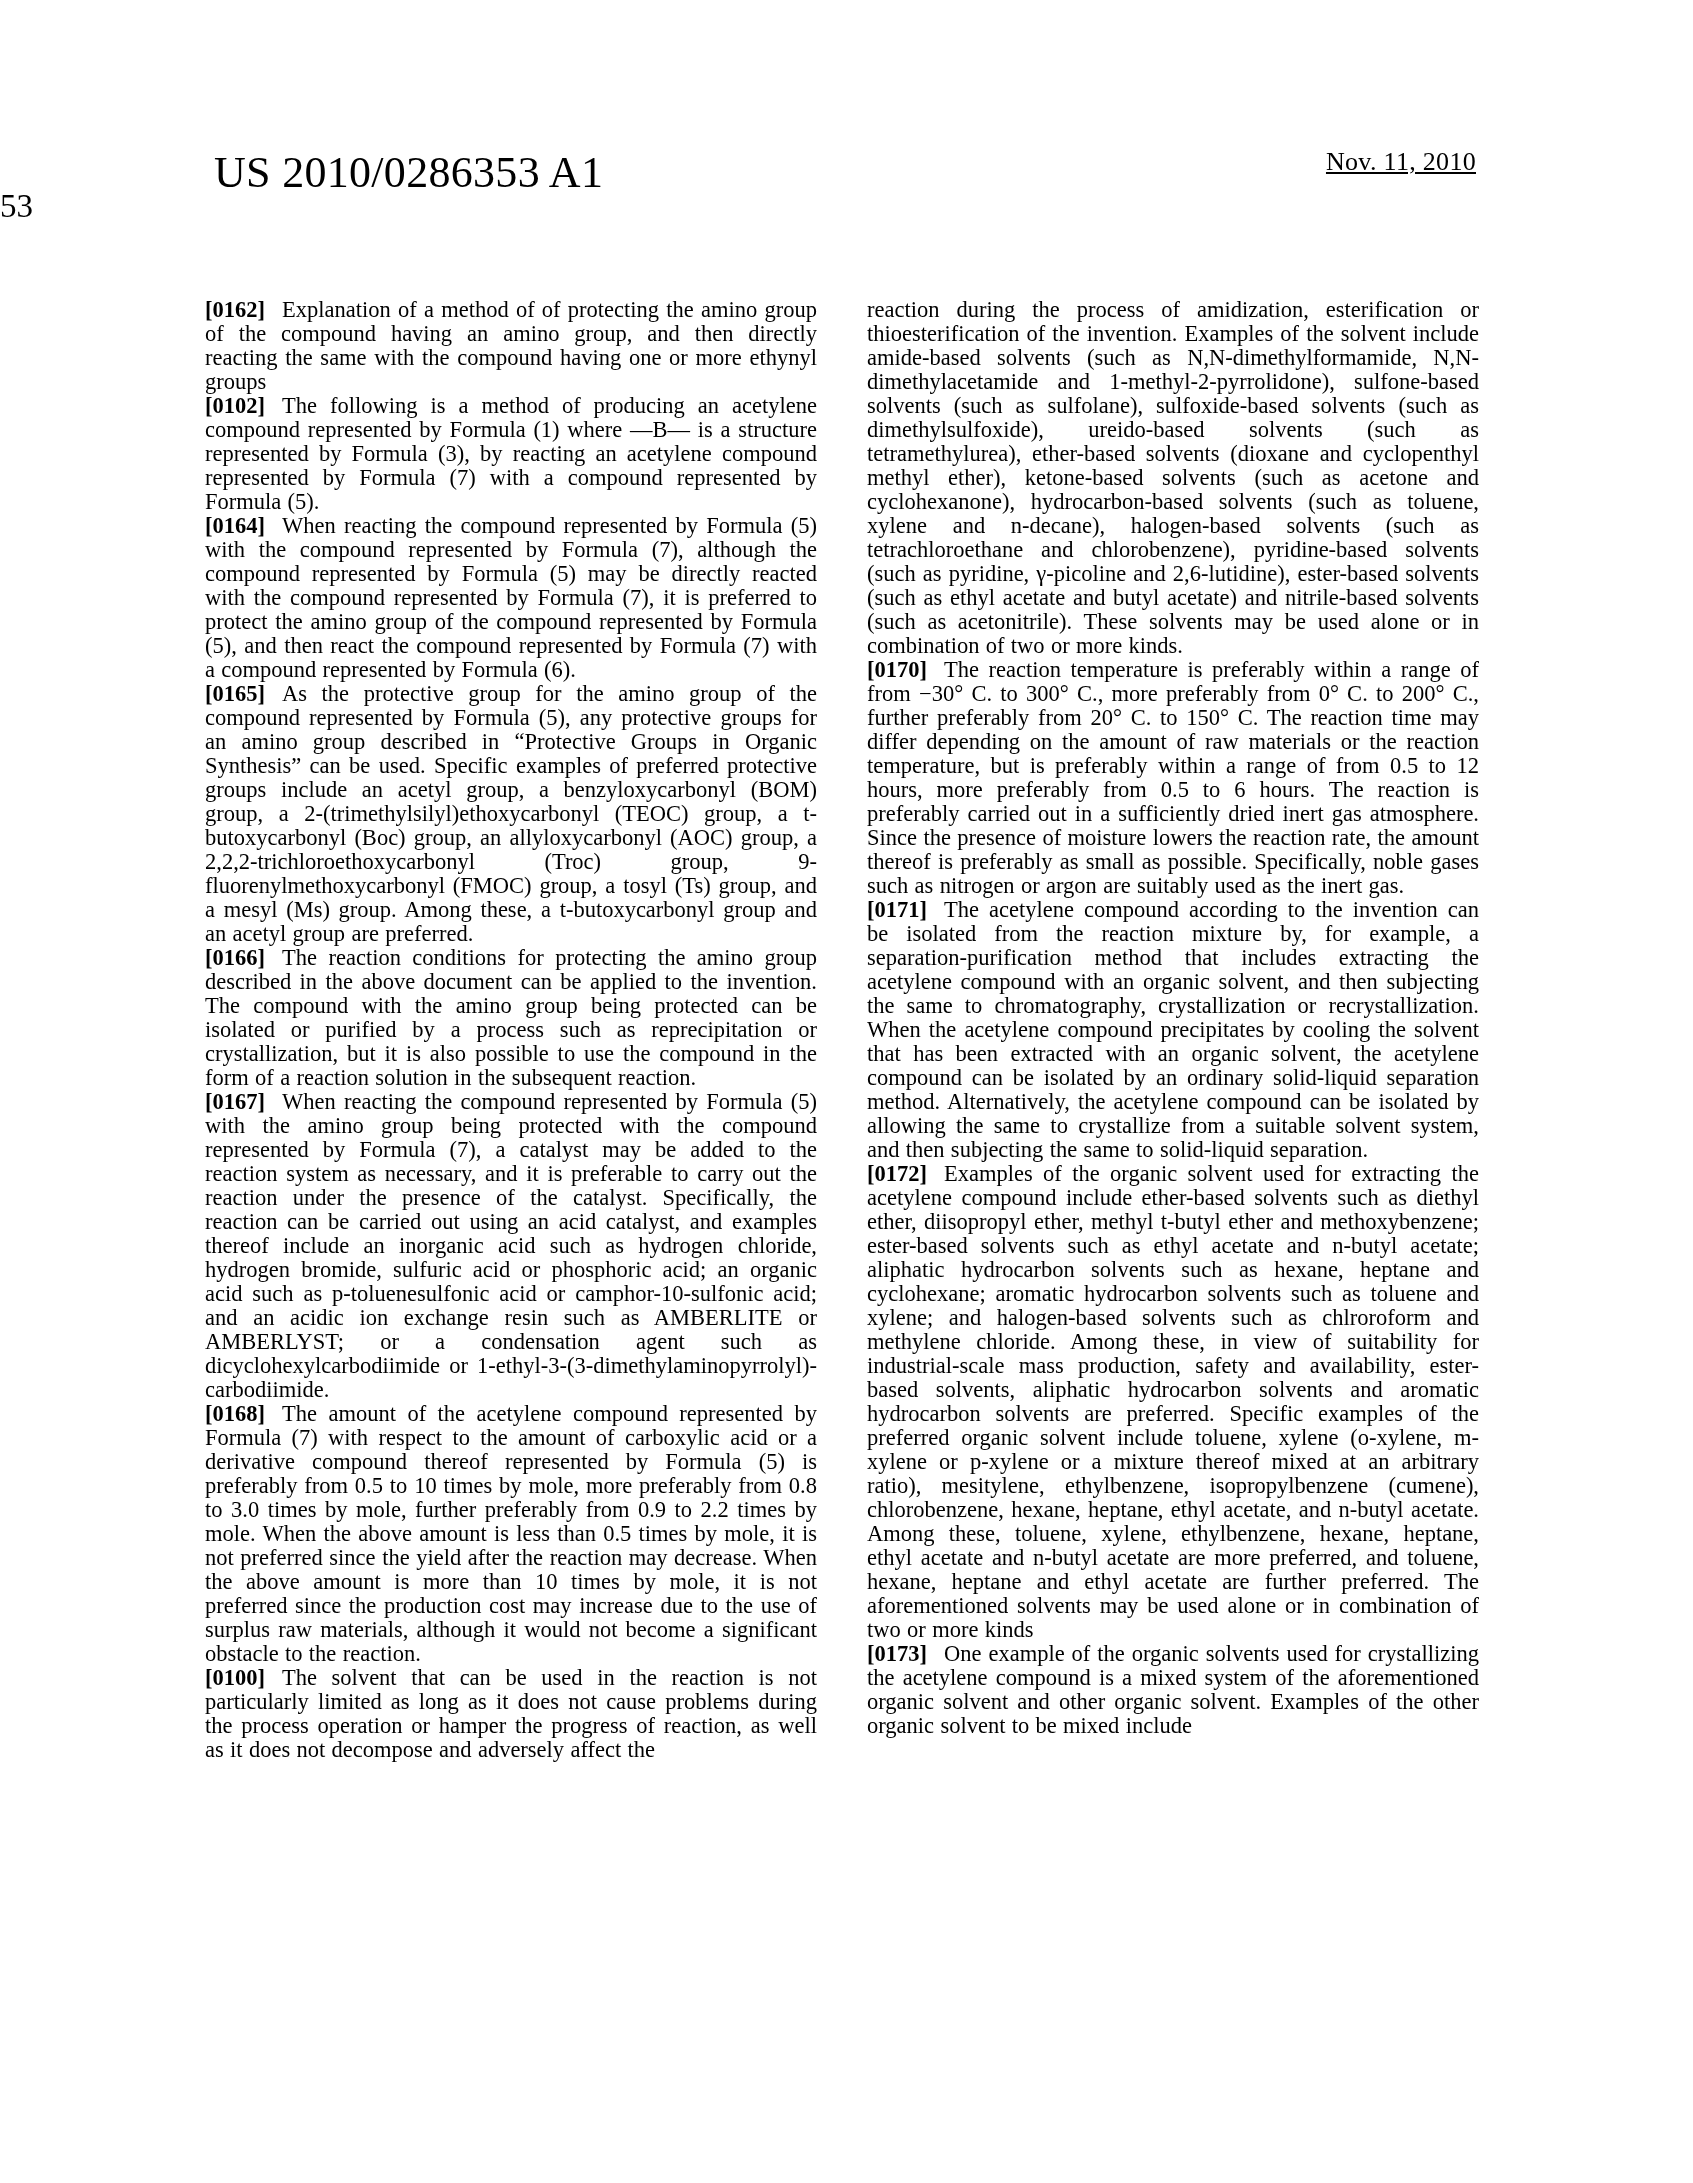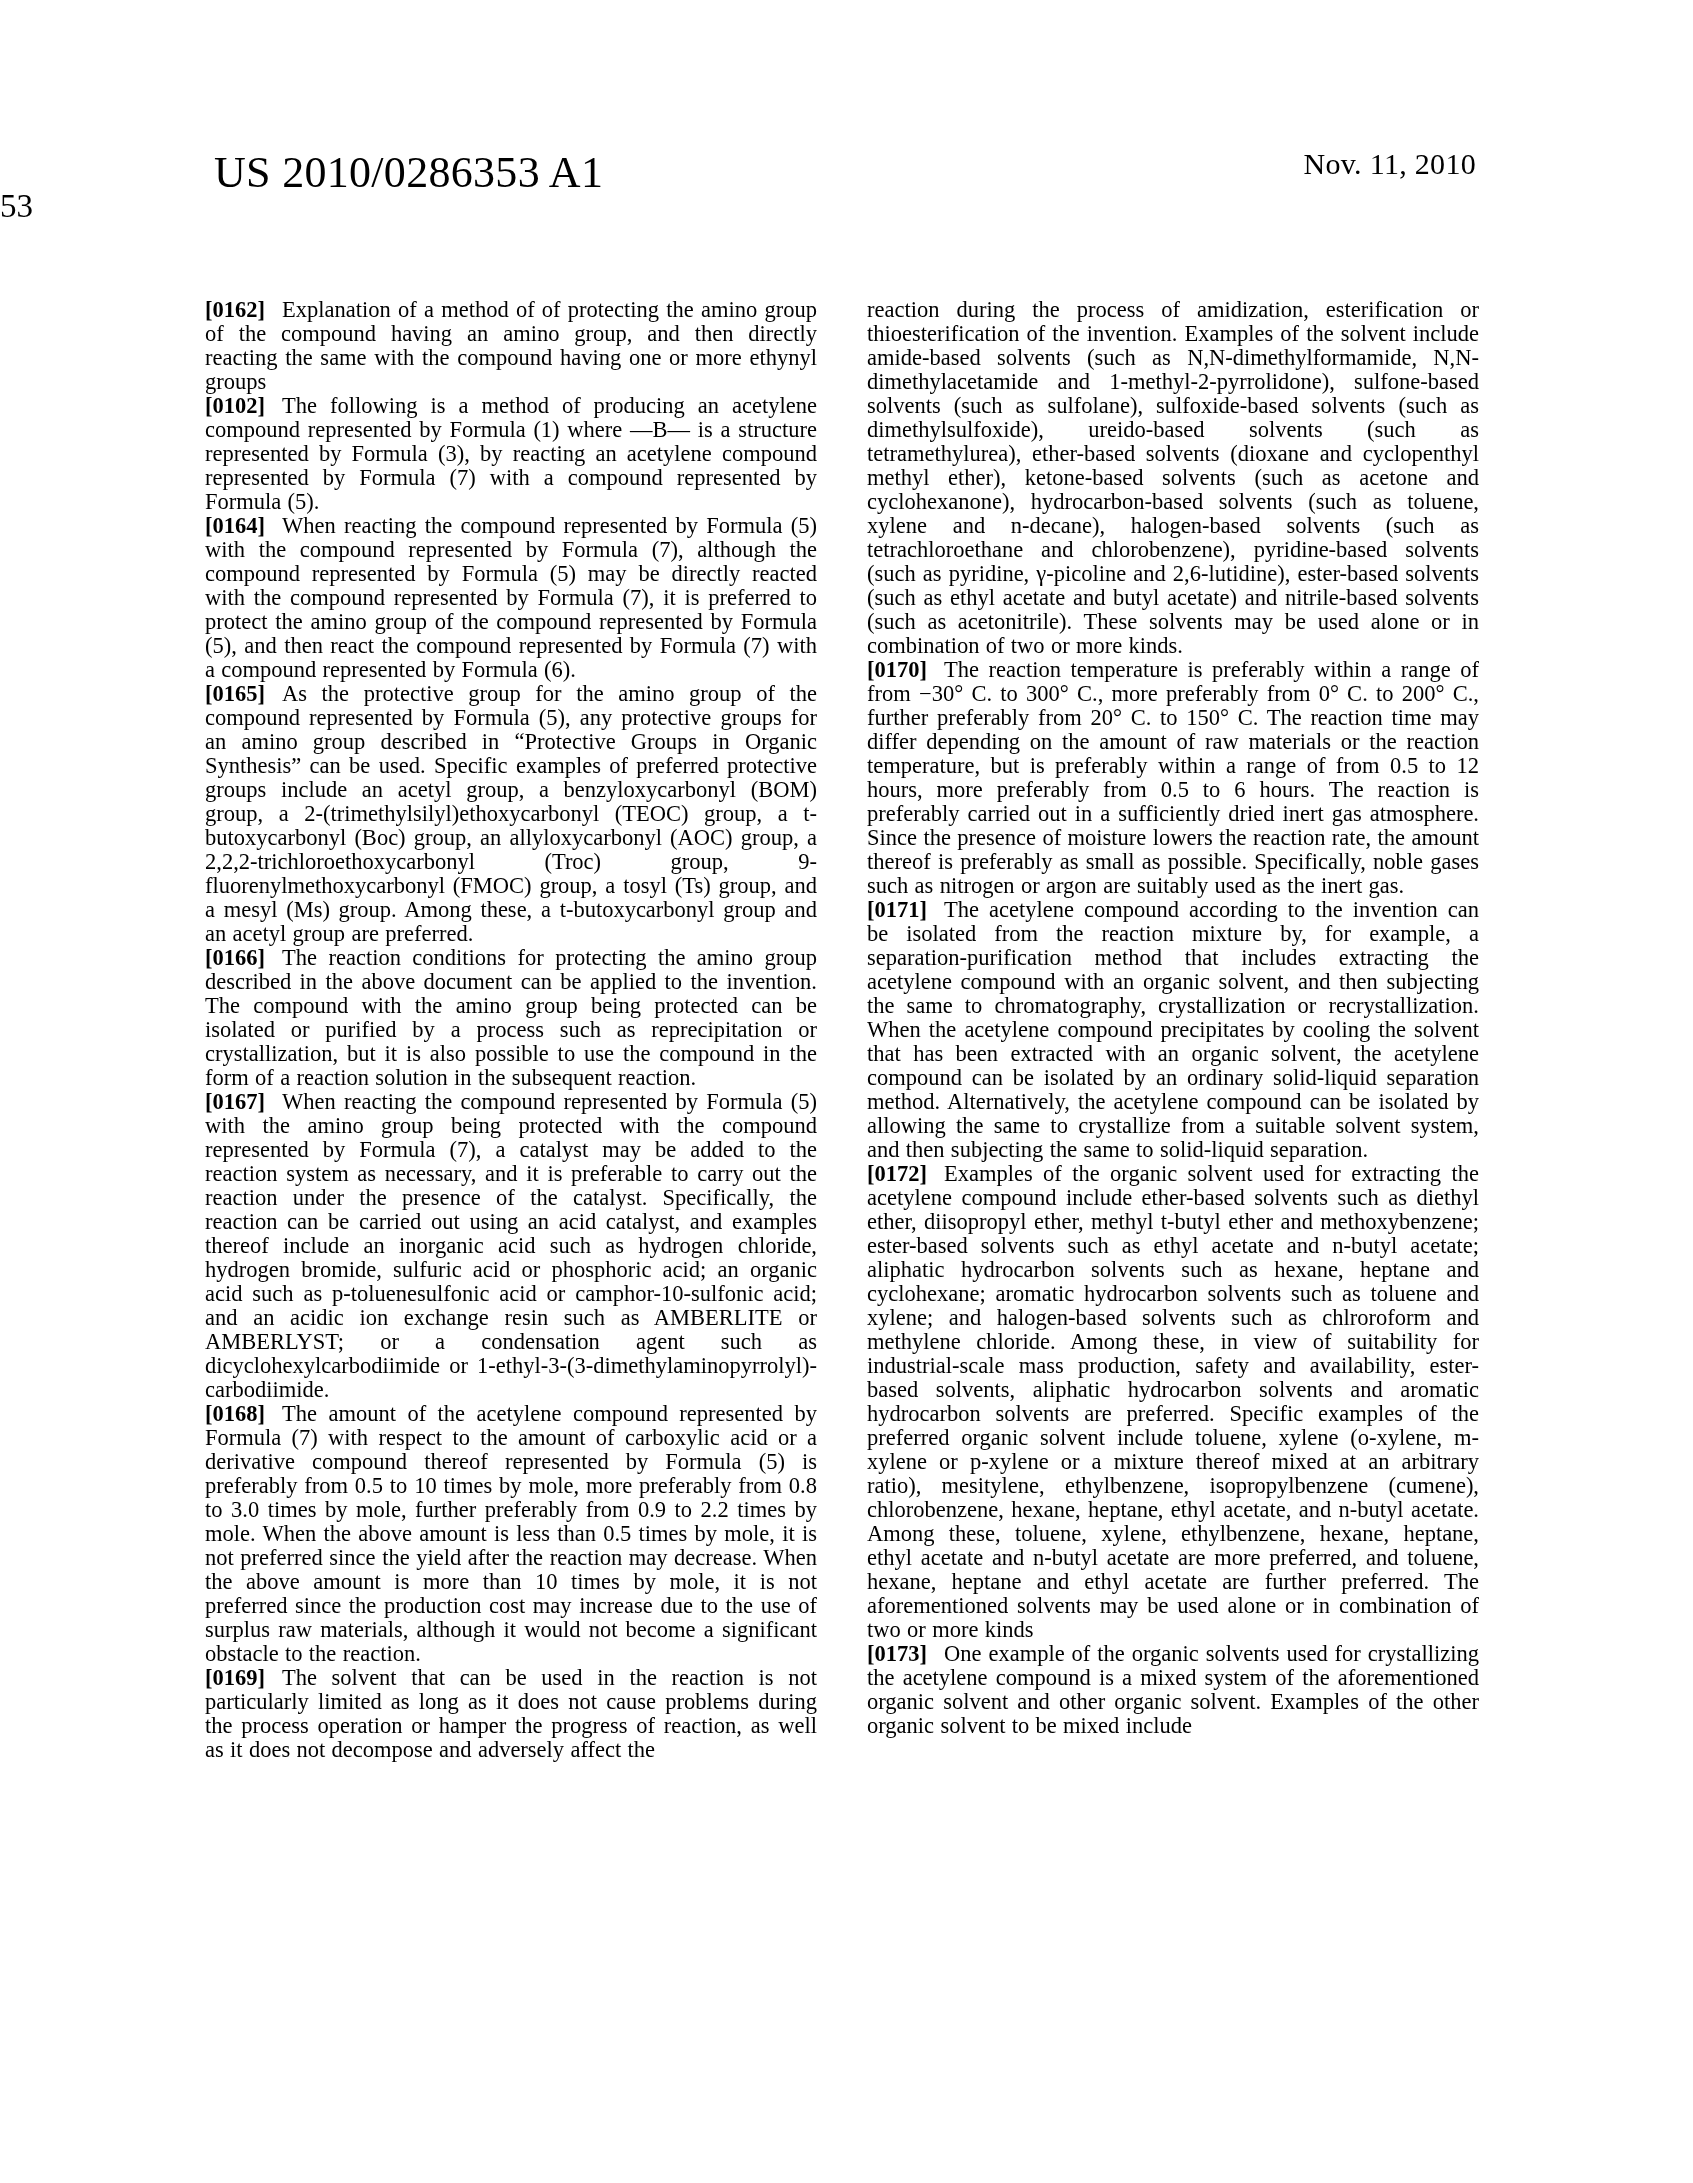--- a/index.html
+++ b/index.html
@@ -10,21 +10,21 @@
     position: relative;
     -webkit-font-smoothing: antialiased;
   }
   .page { position: absolute; inset: 0; }
   .header-left {
     position: absolute; left: 214px; top: 147px;
     font-size: 44px; letter-spacing: 0.3px; white-space: nowrap;
   }
   .header-right {
     position: absolute; right: 218px; top: 147px;
-    font-size: 30px; letter-spacing: 0.3px; white-space: nowrap;
+    font-size: 26px; letter-spacing: 0.3px; white-space: nowrap; text-decoration: underline;
   }
   .page-number {
     position: absolute; left: 0; top: 188px; width: 100%;
     font-size: 33px;
   }
   .columns {
     position: absolute; left: 205px; top: 298px;
     width: 1274px;
     display: flex; gap: 50px;
   }
@@ -47,21 +47,21 @@
 
   <div class="columns">
     <div class="col">
         <p><span class="pnum">[0162]</span>Explanation of a method of of protecting the amino group of the compound having an amino group, and then directly reacting the same with the compound having one or more ethynyl groups</p>
         <p><span class="pnum">[0102]</span>The following is a method of producing an acetylene compound represented by Formula (1) where —B— is a structure represented by Formula (3), by reacting an acetylene compound represented by Formula (7) with a compound represented by Formula (5).</p>
         <p><span class="pnum">[0164]</span>When reacting the compound represented by Formula (5) with the compound represented by Formula (7), although the compound represented by Formula (5) may be directly reacted with the compound represented by Formula (7), it is preferred to protect the amino group of the compound represented by Formula (5), and then react the compound represented by Formula (7) with a compound represented by Formula (6).</p>
         <p><span class="pnum">[0165]</span>As the protective group for the amino group of the compound represented by Formula (5), any protective groups for an amino group described in “Protective Groups in Organic Synthesis” can be used. Specific examples of preferred protective groups include an acetyl group, a benzyloxycarbonyl (BOM) group, a 2-(trimethylsilyl)ethoxycarbonyl (TEOC) group, a t-butoxycarbonyl (Boc) group, an allyloxycarbonyl (AOC) group, a 2,2,2-trichloroethoxycarbonyl (Troc) group, 9-fluorenylmethoxycarbonyl (FMOC) group, a tosyl (Ts) group, and a mesyl (Ms) group. Among these, a t-butoxycarbonyl group and an acetyl group are preferred.</p>
         <p><span class="pnum">[0166]</span>The reaction conditions for protecting the amino group described in the above document can be applied to the invention. The compound with the amino group being protected can be isolated or purified by a process such as reprecipitation or crystallization, but it is also possible to use the compound in the form of a reaction solution in the subsequent reaction.</p>
         <p><span class="pnum">[0167]</span>When reacting the compound represented by Formula (5) with the amino group being protected with the compound represented by Formula (7), a catalyst may be added to the reaction system as necessary, and it is preferable to carry out the reaction under the presence of the catalyst. Specifically, the reaction can be carried out using an acid catalyst, and examples thereof include an inorganic acid such as hydrogen chloride, hydrogen bromide, sulfuric acid or phosphoric acid; an organic acid such as p-toluenesulfonic acid or camphor-10-sulfonic acid; and an acidic ion exchange resin such as AMBERLITE or AMBERLYST; or a condensation agent such as dicyclohexylcarbodiimide or 1-ethyl-3-(3-dimethylaminopyrrolyl)-carbodiimide.</p>
         <p><span class="pnum">[0168]</span>The amount of the acetylene compound represented by Formula (7) with respect to the amount of carboxylic acid or a derivative compound thereof represented by Formula (5) is preferably from 0.5 to 10 times by mole, more preferably from 0.8 to 3.0 times by mole, further preferably from 0.9 to 2.2 times by mole. When the above amount is less than 0.5 times by mole, it is not preferred since the yield after the reaction may decrease. When the above amount is more than 10 times by mole, it is not preferred since the production cost may increase due to the use of surplus raw materials, although it would not become a significant obstacle to the reaction.</p>
-        <p><span class="pnum">[0169]</span>The solvent that can be used in the reaction is not particularly limited as long as it does not cause problems during the process operation or hamper the progress of reaction, as well as it does not decompose and adversely affect the</p>
+        <p><span class="pnum">[0100]</span>The solvent that can be used in the reaction is not particularly limited as long as it does not cause problems during the process operation or hamper the progress of reaction, as well as it does not decompose and adversely affect the</p>
       </div>
     <div class="col">
         <p>reaction during the process of amidization, esterification or thioesterification of the invention. Examples of the solvent include amide-based solvents (such as N,N-dimethylformamide, N,N-dimethylacetamide and 1-methyl-2-pyrrolidone), sulfone-based solvents (such as sulfolane), sulfoxide-based solvents (such as dimethylsulfoxide), ureido-based solvents (such as tetramethylurea), ether-based solvents (dioxane and cyclopenthyl methyl ether), ketone-based solvents (such as acetone and cyclohexanone), hydrocarbon-based solvents (such as toluene, xylene and n-decane), halogen-based solvents (such as tetrachloroethane and chlorobenzene), pyridine-based solvents (such as pyridine, γ-picoline and 2,6-lutidine), ester-based solvents (such as ethyl acetate and butyl acetate) and nitrile-based solvents (such as acetonitrile). These solvents may be used alone or in combination of two or more kinds.</p>
         <p><span class="pnum">[0170]</span>The reaction temperature is preferably within a range of from −30° C. to 300° C., more preferably from 0° C. to 200° C., further preferably from 20° C. to 150° C. The reaction time may differ depending on the amount of raw materials or the reaction temperature, but is preferably within a range of from 0.5 to 12 hours, more preferably from 0.5 to 6 hours. The reaction is preferably carried out in a sufficiently dried inert gas atmosphere. Since the presence of moisture lowers the reaction rate, the amount thereof is preferably as small as possible. Specifically, noble gases such as nitrogen or argon are suitably used as the inert gas.</p>
         <p><span class="pnum">[0171]</span>The acetylene compound according to the invention can be isolated from the reaction mixture by, for example, a separation-purification method that includes extracting the acetylene compound with an organic solvent, and then subjecting the same to chromatography, crystallization or recrystallization. When the acetylene compound precipitates by cooling the solvent that has been extracted with an organic solvent, the acetylene compound can be isolated by an ordinary solid-liquid separation method. Alternatively, the acetylene compound can be isolated by allowing the same to crystallize from a suitable solvent system, and then subjecting the same to solid-liquid separation.</p>
         <p><span class="pnum">[0172]</span>Examples of the organic solvent used for extracting the acetylene compound include ether-based solvents such as diethyl ether, diisopropyl ether, methyl t-butyl ether and methoxybenzene; ester-based solvents such as ethyl acetate and n-butyl acetate; aliphatic hydrocarbon solvents such as hexane, heptane and cyclohexane; aromatic hydrocarbon solvents such as toluene and xylene; and halogen-based solvents such as chlroroform and methylene chloride. Among these, in view of suitability for industrial-scale mass production, safety and availability, ester-based solvents, aliphatic hydrocarbon solvents and aromatic hydrocarbon solvents are preferred. Specific examples of the preferred organic solvent include toluene, xylene (o-xylene, m-xylene or p-xylene or a mixture thereof mixed at an arbitrary ratio), mesitylene, ethylbenzene, isopropylbenzene (cumene), chlorobenzene, hexane, heptane, ethyl acetate, and n-butyl acetate. Among these, toluene, xylene, ethylbenzene, hexane, heptane, ethyl acetate and n-butyl acetate are more preferred, and toluene, hexane, heptane and ethyl acetate are further preferred. The aforementioned solvents may be used alone or in combination of two or more kinds</p>
         <p><span class="pnum">[0173]</span>One example of the organic solvents used for crystallizing the acetylene compound is a mixed system of the aforementioned organic solvent and other organic solvent. Examples of the other organic solvent to be mixed include</p>
       </div>
   </div>
 </div>

